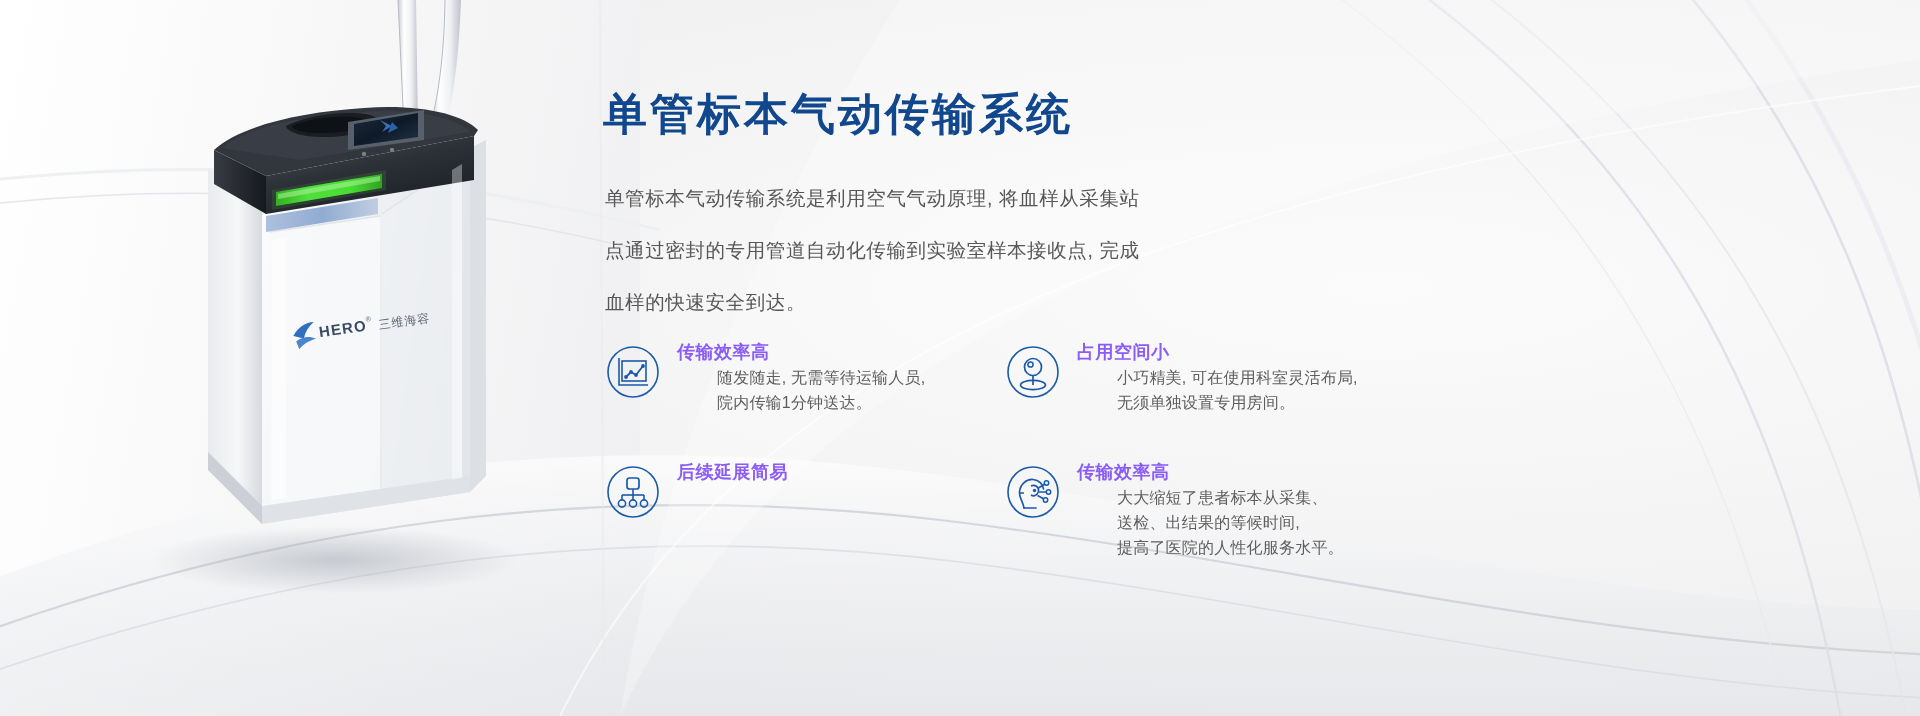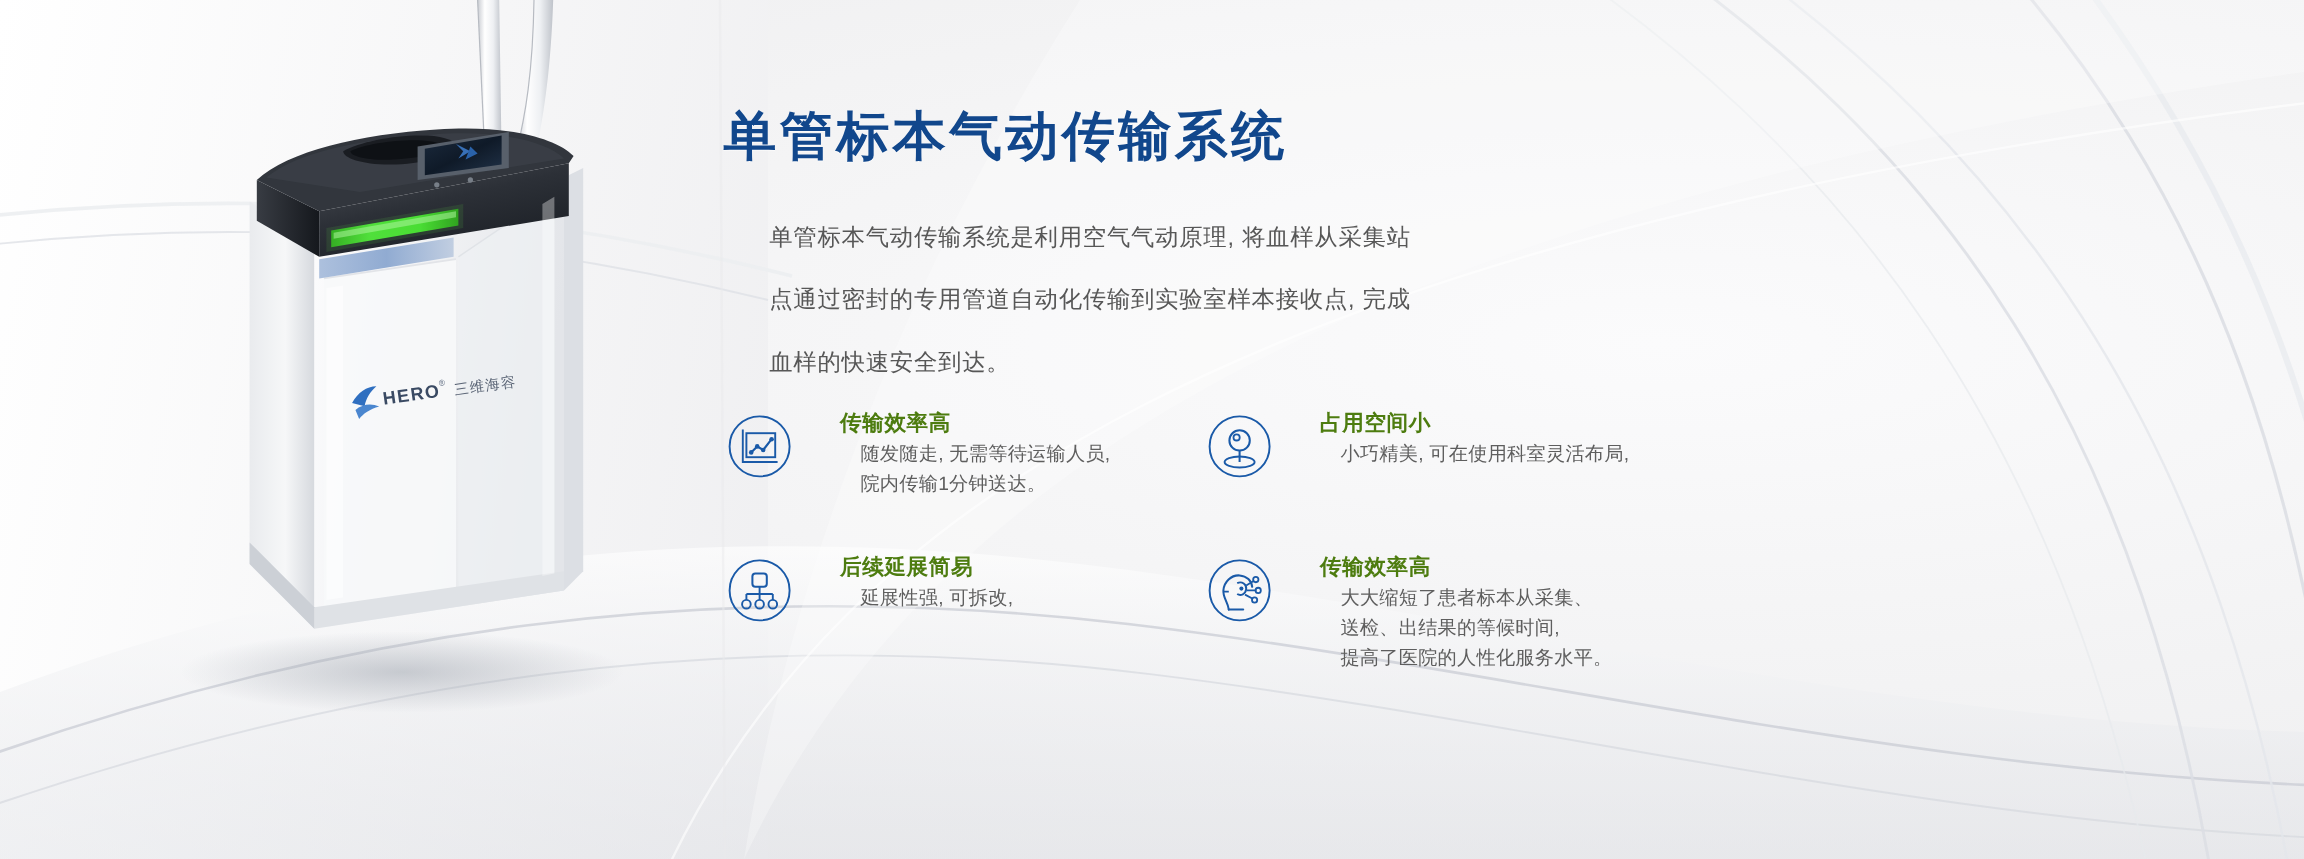--- a/index.html
+++ b/index.html
@@ -32,37 +32,37 @@
   .title {
     position:absolute; left:0; top:88px;
     font-size:44px; font-weight:bold; letter-spacing:3px;
     color:#11478c; line-height:1.2;
     text-shadow:0 1px 0 rgba(255,255,255,.55);
   }
   .desc {
     position:absolute; left:2px; top:172px; width:660px;
     font-size:19.5px; color:#575757; line-height:52px; letter-spacing:.6px;
   }
-  .desc div { white-space:nowrap;margin-left:36px; }
+  .desc div { white-space:nowrap; }
 
   
   .features {
     position:absolute; left:2px; top:336px; width:700px;
     display:grid; grid-template-columns:400px 300px; grid-auto-rows:104px;
     row-gap:16px;
   }
   .feat { display:flex; align-items:flex-start; }
   .feat-icon {
     width:56px; height:56px; flex:none; margin-top:8px; margin-right:16px;
   }
   .feat-icon svg { display:block; width:56px; height:56px; }
   .feat-text { padding-top:3px; }
   .feat-h {
-    font-size:18px; font-weight:bold; color:#4d7c0f;
-    letter-spacing:.5px; line-height:26px; white-space:nowrap;margin-left:23px;
+    font-size:18px; font-weight:bold; color:#8b5cf6;
+    letter-spacing:.5px; line-height:26px; white-space:nowrap;
   }
   .feat-b {
     font-size:16px; color:#5e5e5e; line-height:25px;
     letter-spacing:.2px;
   }
   .feat-b div { white-space:nowrap;margin-left:40px; }
 </style>
 </head>
 <body>
 
@@ -260,41 +260,41 @@
             <circle cx="28" cy="23" r="8.5" fill="none" stroke="#1a5aa8" stroke-width="1.7"></circle>
             <circle cx="25.5" cy="20.5" r="2.6" fill="none" stroke="#1a5aa8" stroke-width="1.5"></circle>
             <path d="M 28 31.5 L 28 41" stroke="#1a5aa8" stroke-width="1.7" fill="none"></path>
             <ellipse cx="28" cy="41" rx="12.5" ry="4.6" fill="none" stroke="#1a5aa8" stroke-width="1.6"></ellipse>
           </svg>
         </span>
         <span class="feat-text">
           <span class="feat-h">占用空间小</span>
           <span class="feat-b">
             <div>小巧精美, 可在使用科室灵活布局,</div>
+            <div>无须单独设置专用房间。</div>
           </span>
         </span>
       </div>
 
       <div class="feat">
         <span class="feat-icon">
           <svg viewBox="0 0 56 56">
             <circle cx="28" cy="28" r="25" fill="none" stroke="#1a5aa8" stroke-width="1.6"></circle>
             <rect x="22" y="14" width="12" height="11" rx="2.5" fill="none" stroke="#1a5aa8" stroke-width="1.7"></rect>
             <path d="M 28 25 L 28 31" stroke="#1a5aa8" stroke-width="1.6"></path>
             <path d="M 17 31 L 39 31" stroke="#1a5aa8" stroke-width="1.6"></path>
             <path d="M 17 31 L 17 36 M 28 31 L 28 36 M 39 31 L 39 36" stroke="#1a5aa8" stroke-width="1.6"></path>
             <circle cx="17" cy="39.5" r="3.6" fill="none" stroke="#1a5aa8" stroke-width="1.6"></circle>
             <circle cx="28" cy="39.5" r="3.6" fill="none" stroke="#1a5aa8" stroke-width="1.6"></circle>
             <circle cx="39" cy="39.5" r="3.6" fill="none" stroke="#1a5aa8" stroke-width="1.6"></circle>
           </svg>
         </span>
         <span class="feat-text">
           <span class="feat-h">后续延展简易</span>
           <span class="feat-b">
-            <div>延展性强, 可拆改,</div>
           </span>
         </span>
       </div>
 
       <div class="feat">
         <span class="feat-icon">
           <svg viewBox="0 0 56 56">
             <circle cx="28" cy="28" r="25" fill="none" stroke="#1a5aa8" stroke-width="1.6"></circle>
             <path d="M 19 44 C 18 37 14 34 14.5 28 C 15 21 21 15 28 15.5 C 34 16 38 20 38.5 25" fill="none" stroke="#1a5aa8" stroke-width="1.7" stroke-linecap="round"></path>
             <path d="M 19 44 L 31 44" stroke="#1a5aa8" stroke-width="1.7" stroke-linecap="round"></path>

